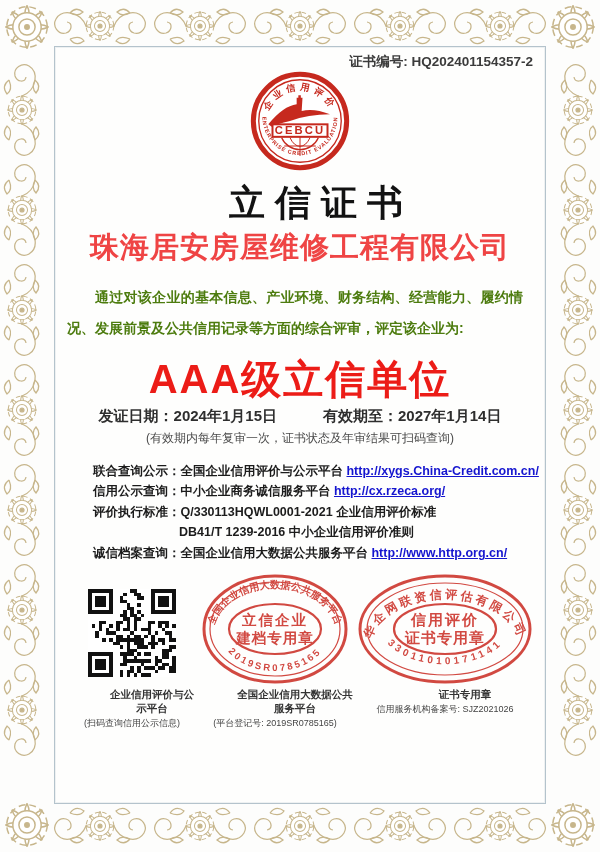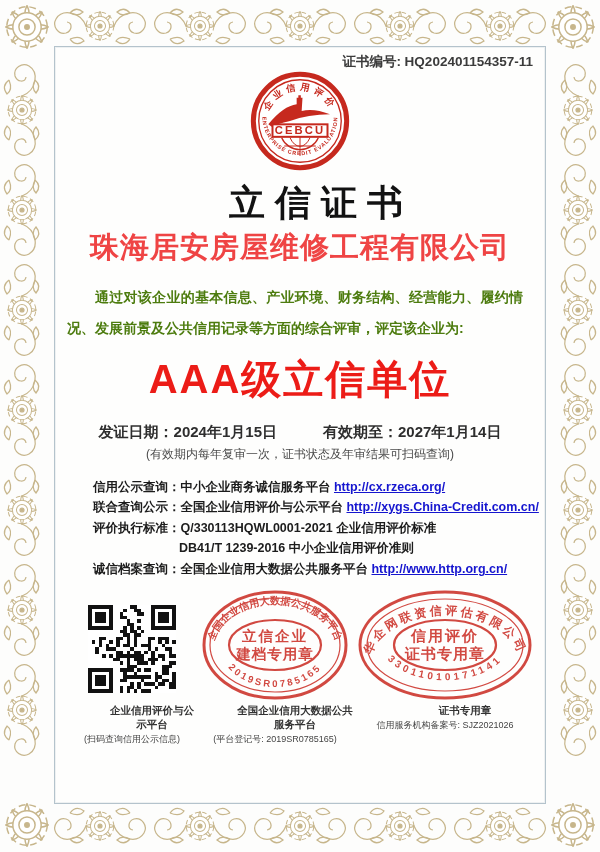--- a/index.html
+++ b/index.html
@@ -29,21 +29,21 @@
   }
   .body-text{
     margin:14px 22px 0 12px;font-size:14px;font-weight:700;color:#4d7c0f;
     line-height:2.2;text-indent:2em;text-align:justify;
   }
   .rating{
     text-align:center;font-size:40px;font-weight:800;color:#ec1c17;margin-top:8px;
     letter-spacing:2px;
   }
   .dates-row{
-    display:flex;justify-content:center;gap:46px;margin-top:16px;
+    display:flex;justify-content:center;gap:46px;
     font-size:15px;font-weight:700;color:#2e2e2e;
   }
   .review-note{
     text-align:center;font-size:12px;color:#4a4a4a;margin-top:4px;font-weight:400;
   }
   .links{margin:14px 0 0 38px;font-size:12.5px;font-weight:700;color:#1c1c1c;line-height:1.65;}
   .links .row{white-space:nowrap;}
   .links .row.indent{padding-left:86px;}
   .links a{color:#1515cf;font-weight:700;text-decoration:underline;}
   .footer-row{
@@ -112,21 +112,21 @@
     <use href="#orn-unit" transform="translate(45,660) rotate(90)"></use>
     <use href="#orn-unit" transform="translate(555,760) rotate(-90)"></use>
     <use href="#orn-flower" transform="translate(27,27) scale(1.35)"></use>
     <use href="#orn-flower" transform="translate(573,27) scale(1.35)"></use>
     <use href="#orn-flower" transform="translate(27,825) scale(1.35)"></use>
     <use href="#orn-flower" transform="translate(573,825) scale(1.35)"></use>
   </svg>
 
 <div class="panel">
 
-  <div class="cert-no">证书编号: HQ202401154357-11</div>
+  <div class="cert-no">证书编号: HQ202401154357-2</div>
 
   <div class="logo-wrap">
     <svg width="100" height="100" viewBox="0 0 120 120">
       <circle cx="60" cy="60" r="56" fill="#fff" stroke="#c6291e" stroke-width="6"></circle>
       <circle cx="60" cy="60" r="49.5" fill="#fff" stroke="#c6291e" stroke-width="1.6"></circle>
       <defs>
         <path id="logo-top-arc" d="M 19,64 A 41,41 0 0 1 101,64"></path>
         <path id="logo-bottom-arc" d="M 15,56 A 45,45 0 0 0 105,56"></path>
       </defs>
       <text font-size="11" font-weight="700" fill="#c6291e" letter-spacing="5">
@@ -153,22 +153,22 @@
 
   <div class="rating">AAA级立信单位</div>
 
   <div class="dates-row">
     <span>发证日期：2024年1月15日</span>
     <span>有效期至：2027年1月14日</span>
   </div>
   <div class="review-note">(有效期内每年复审一次，证书状态及年审结果可扫码查询)</div>
 
   <div class="links">
+    <div class="row"><span>联合查询公示：全国企业信用评价与公示平台 </span><a href="#">http://xygs.China-Credit.com.cn/</a></div>
     <div class="row"><span>信用公示查询：中小企业商务诚信服务平台 </span><a href="#">http://cx.rzeca.org/</a></div>
-    <div class="row"><span>联合查询公示：全国企业信用评价与公示平台 </span><a href="#">http://xygs.China-Credit.com.cn/</a></div>
     <div class="row"><span>评价执行标准：Q/330113HQWL0001-2021 企业信用评价标准</span></div>
     <div class="row indent"><span>DB41/T 1239-2016 中小企业信用评价准则</span></div>
     <div class="row"><span>诚信档案查询：全国企业信用大数据公共服务平台 </span><a href="#">http://www.http.org.cn/</a></div>
   </div>
 
   <div class="footer-row">
 
     <div class="fcol">
       <div class="art">
         <svg class="qr" width="88" height="88" viewBox="0 0 25 25" shape-rendering="crispEdges">

